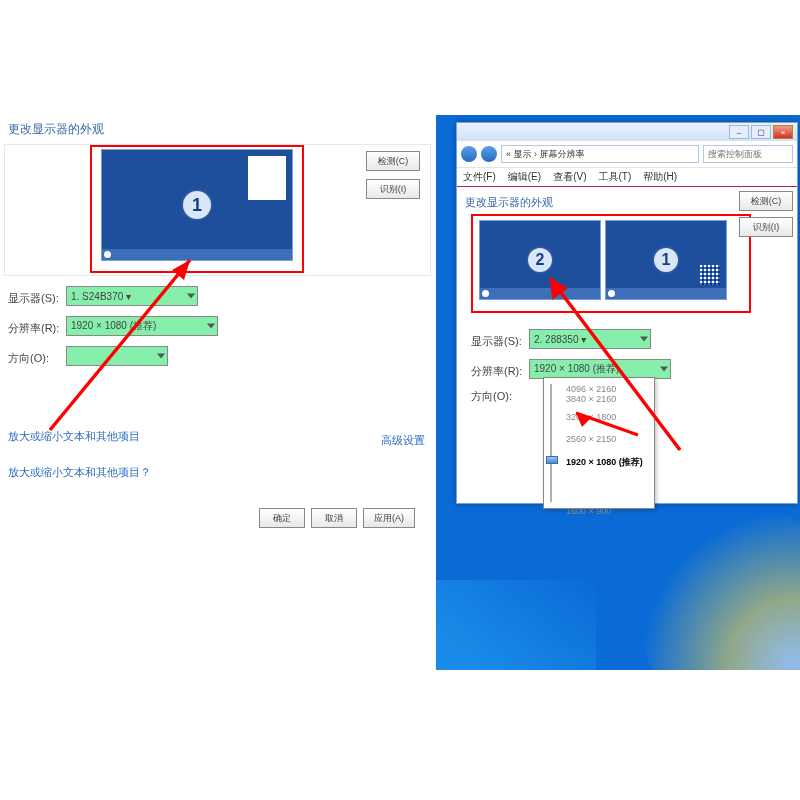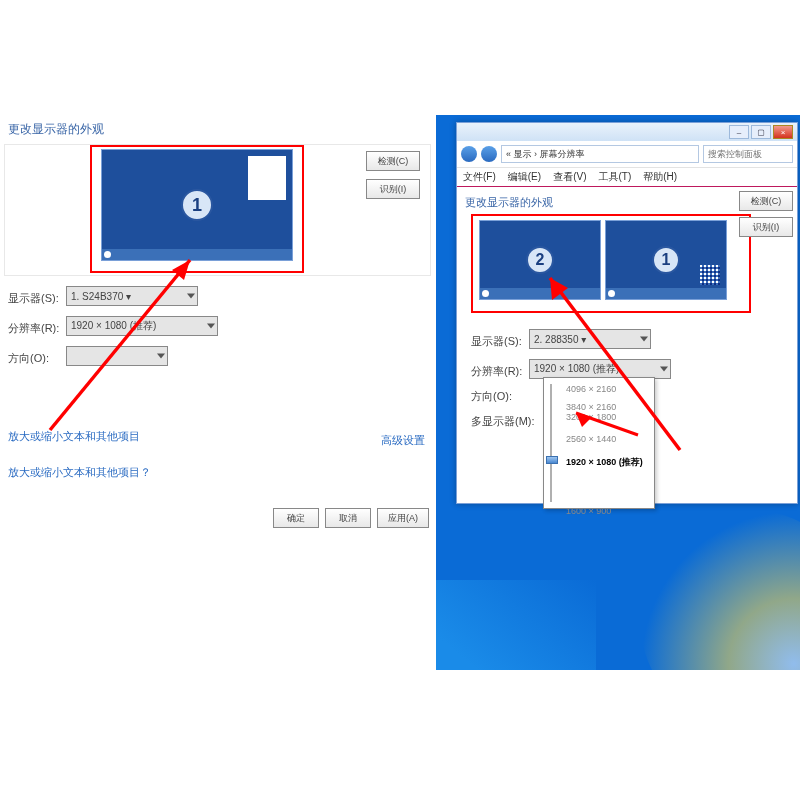--- a/index.html
+++ b/index.html
@@ -13,26 +13,26 @@
   .mon{background:#1e4f9c;border:1px solid #7aa0d8;position:relative}
   .mon.big{width:190px;height:110px;margin:2px auto}
   .mon .num{position:absolute;top:50%;left:50%;transform:translate(-50%,-50%);width:28px;height:28px;border:2px solid #2a57a0;border-radius:50%;color:#1a3f80;background:#d8e6f7;font-weight:bold;font-size:18px;display:flex;align-items:center;justify-content:center}
   .mon .tb{position:absolute;bottom:0;left:0;right:0;height:11px;background:#3b70b8}
   .mon .tb .orb{width:7px;height:7px;border-radius:50%;background:#fff;margin:2px}
   .mon .win{position:absolute;top:6px;right:6px;width:38px;height:44px;background:#fff}
   .side-btns{position:absolute;right:10px;top:6px;display:flex;flex-direction:column;gap:8px}
   .wbtn{width:52px;height:18px;border:1px solid #888;background:linear-gradient(#fff,#e8e8e8);font-size:9px;color:#444;display:flex;align-items:center;justify-content:center;cursor:pointer}
   .field{display:flex;align-items:flex-end;margin:10px 0 0 8px;font-size:11px;color:#444}
   .field .lab{width:58px}
-  .dd{height:18px;border:1px solid #888;background:#e5e5e5;font-size:10px;padding:0 16px 0 4px;display:flex;align-items:center;position:relative;cursor:pointer}
+  .dd{height:18px;border:1px solid #888;background:#86efac;font-size:10px;padding:0 16px 0 4px;display:flex;align-items:center;position:relative;cursor:pointer}
   .dd .arr{position:absolute;right:2px;top:50%;transform:translateY(-50%);width:0;height:0;border-left:4px solid transparent;border-right:4px solid transparent;border-top:5px solid #555}
   .lnk{color:#2a6bc2;font-size:11px;cursor:pointer;text-decoration:none}
   .adv{position:absolute;right:10px;top:318px}
   .lnks2{margin:60px 0 0 8px}
-  .btm-row{display:flex;justify-content:flex-end;gap:6px;margin:28px 6px 0 0}
+  .btm-row{display:flex;justify-content:flex-end;gap:6px;margin:28px 20px 0 0}
 
   .arrow1{position:absolute;left:40px;top:250px;pointer-events:none}
   .caption1{position:absolute;left:8px;top:435px;font-size:19px;line-height:2.0;color:#000;font-family:Arial,sans-serif}
 
   
   .right-bg{position:absolute;left:436px;top:115px;width:364px;height:555px;background:#0a6bd6;overflow:hidden}
   .shine{position:absolute;right:-60px;bottom:-60px;width:220px;height:220px;border-radius:50%;background:radial-gradient(circle at 70% 70%,#fff,#ffd94a 30%,transparent 70%);opacity:.55}
   .shine2{position:absolute;left:-20px;bottom:-30px;width:180px;height:120px;background:linear-gradient(40deg,#1a8be8 30%,transparent)}
   .win7{position:absolute;left:456px;top:122px;width:340px;height:380px;background:#fff;border:1px solid #7aa0d8;box-shadow:0 0 6px rgba(0,0,0,.3)}
   .titlebar{height:18px;background:linear-gradient(#e9f2fb,#cfe2f6);display:flex;justify-content:flex-end;align-items:center;gap:2px;padding:0 4px}
@@ -178,31 +178,28 @@
       <div class="field">
         <span class="lab">分辨率(R):</span>
         <div class="dd" style="width:120px">
             <span>1920 × 1080 (推荐)</span>
             <span class="arr"></span>
           </div>
       </div>
       <div class="field">
         <span class="lab">方向(O):</span>
       </div>
-      <div class="field">
-        <span class="lab" style="width:72px">多显示器(M):</span>
-      </div>
 
       <div class="res-dd">
         <div class="track"></div>
         <div class="thumb"></div>
         <div class="opt" style="top:6px">4096 × 2160</div>
-        <div class="opt" style="top:24px">3840 × 2160</div>
+        <div class="opt" style="top:16px">3840 × 2160</div>
         <div class="opt" style="top:34px">3200 × 1800</div>
-        <div class="opt" style="top:56px">2560 × 1440</div>
+        <div class="opt" style="top:56px">2560 × 2150</div>
         <div class="opt sel" style="top:78px">1920 × 1080 (推荐)</div>
         <div class="opt" style="top:128px">1600 × 900</div>
       </div>
     </div>
   </div>
 
   <svg class="arrow2" width="220" height="190">
     <line x1="210" y1="180" x2="80" y2="8" stroke="red" stroke-width="3.5"></line>
     <polygon points="80,8 82,30 98,18" fill="red"></polygon>
   </svg>

